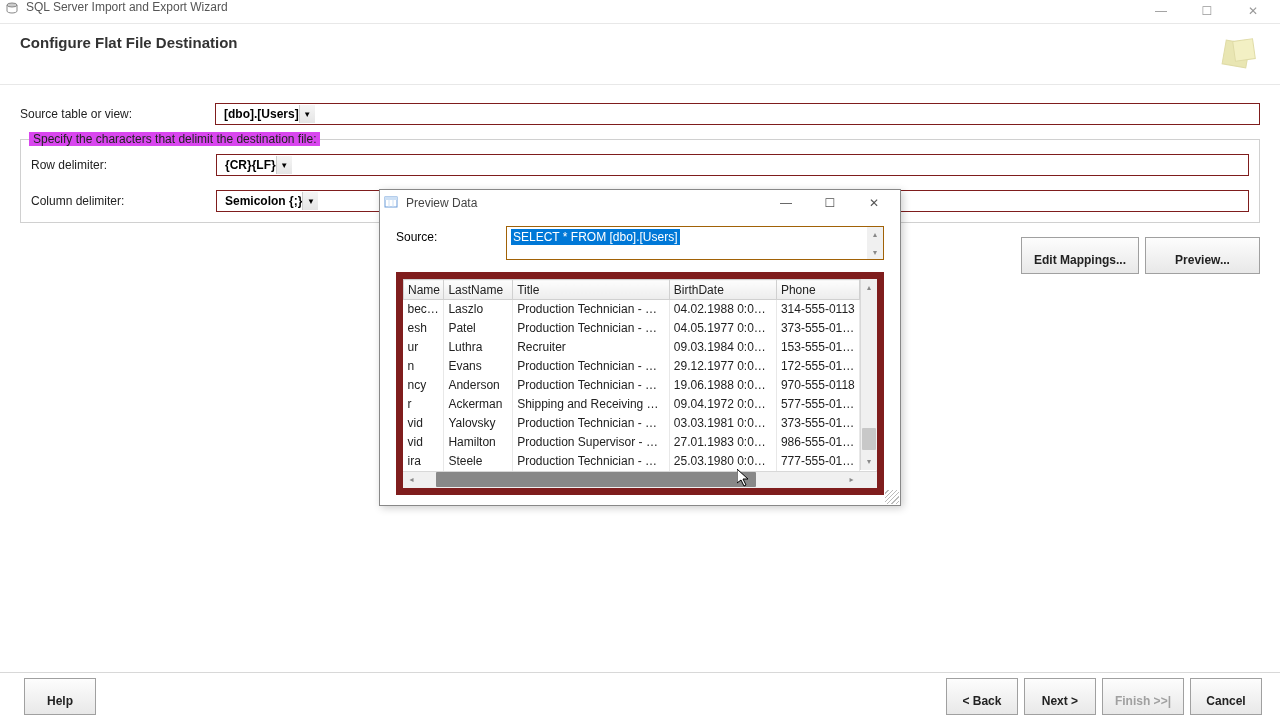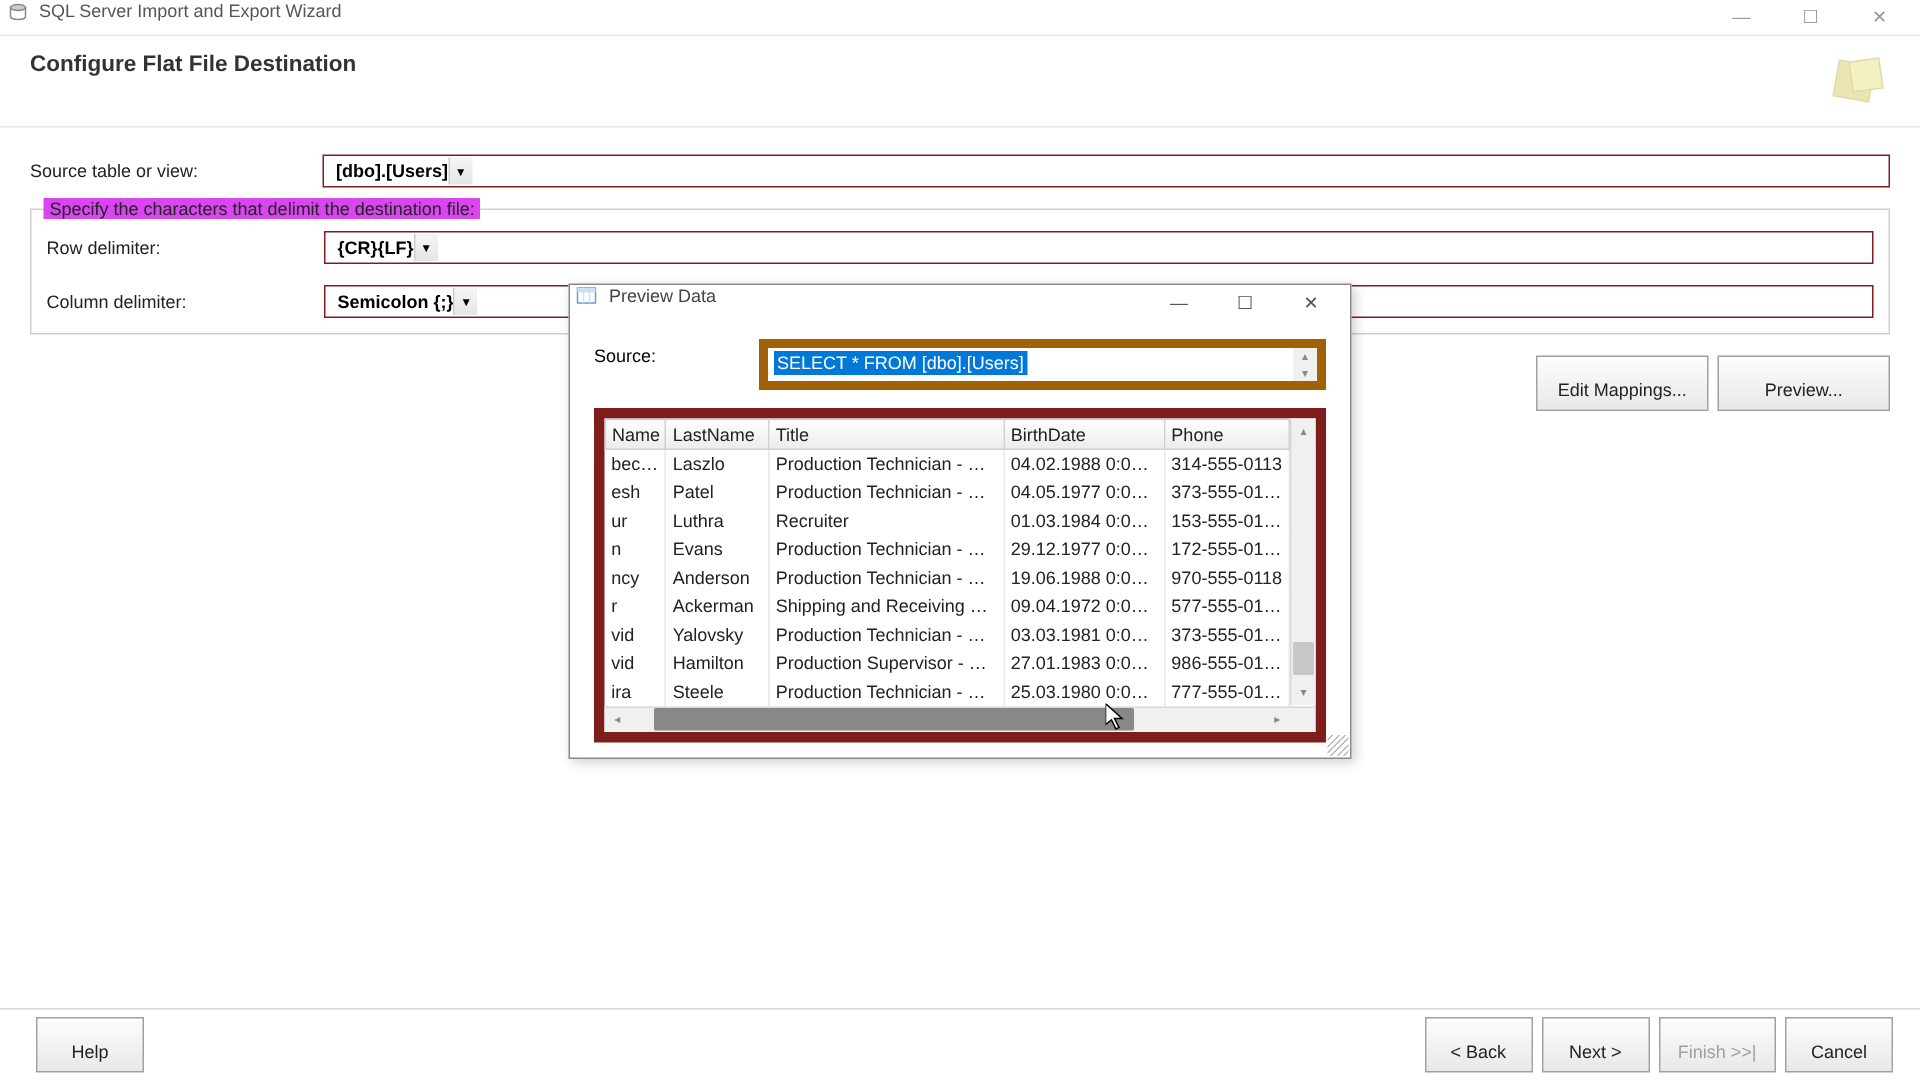--- a/index.html
+++ b/index.html
@@ -25,40 +25,40 @@
 .form-label { width: 195px; color: #222; }
 .form-select { flex: 1; height: 22px; border: 1px solid #7f1d1d; background: #fff; display: flex; align-items: center; padding: 0 2px 0 8px; font-weight: bold; }
 .select-arrow { width: 16px; height: 18px; background: linear-gradient(#f5f5f5, #e5e5e5); border-left: 1px solid #ccc; display: flex; align-items: center; justify-content: center; font-size: 8px; }
 
 
 .fieldset { border: 1px solid #d0d0d0; margin: 0 0 14px 0; padding: 14px 10px 10px 10px; position: relative; }
 .fieldset-legend { position: absolute; top: -8px; left: 8px; background: #d946ef; padding: 0 4px; color: #222; }
 
 
 .button-row { display: flex; justify-content: flex-end; gap: 6px; }
-.btn { min-width: 115px; height: 37px; border: 1px solid #a0a0a0; background: linear-gradient(#fdfdfd, #e8e8e8); color: #222; cursor: pointer; padding: 15px 12px; }
+.btn { min-width: 115px; height: 37px; border: 1px solid #a0a0a0; background: linear-gradient(#fdfdfd, #e8e8e8); color: #222; cursor: pointer; padding: 15px 12px; font-weight: bold; }
 .btn:disabled { color: #a0a0a0; cursor: default; }
 
 
 .footer { position: absolute; bottom: 0; left: 0; right: 0; height: 48px; border-top: 1px solid #d8d8d8; display: flex; align-items: center; padding: 0 18px; }
 .footer .btn-left { margin-right: auto; }
 .footer .btn { min-width: 72px; margin-left: 6px; }
 
 
 .modal { position: absolute; left: 379px; top: 189px; width: 522px; background: #fff; border: 1px solid #888; box-shadow: 2px 2px 8px rgba(0,0,0,0.2); z-index: 10; }
-.modal-titlebar { height: 26px; display: flex; align-items: flex-start; padding: 0 4px; background: #fff; }
+.modal-titlebar { height: 26px; display: flex; align-items: center; padding: 0 4px; background: #fff; }
 .modal-icon { width: 16px; height: 16px; margin-right: 6px; }
 .modal-title { color: #444; flex: 1; font-size: 12px; }
 .modal-controls { display: flex; }
 .modal-controls .titlebar-btn { width: 44px; height: 24px; color: #555; }
 
 .modal-body { padding: 10px 16px; }
 .source-row { display: flex; align-items: flex-start; margin-bottom: 12px; }
 .source-label { width: 110px; padding-top: 4px; }
-.source-box { flex: 1; height: 34px; border: 6px solid #a16207; position: relative; overflow: hidden; }
+.source-box { flex: 1; height: 34px; border: 1px solid #a16207; position: relative; overflow: hidden; }
 .source-text { display: inline-block; background: #0078d7; color: #fff; padding: 1px 2px; margin: 2px 4px; font-size: 12px; }
 .source-scroll { position: absolute; right: 0; top: 0; bottom: 0; width: 16px; background: #f0f0f0; display: flex; flex-direction: column; justify-content: space-between; }
 .scroll-tiny { height: 14px; display: flex; align-items: center; justify-content: center; font-size: 8px; color: #888; }
 
 
 .table-wrap { border: 7px solid #7f1d1d; position: relative; }
 .data-table { width: 100%; border-collapse: collapse; table-layout: fixed; }
 .data-table th { background: linear-gradient(#fdfdfd, #ececec); border: 1px solid #d0d0d0; text-align: left; padding: 2px 4px; font-weight: normal; color: #222; height: 20px; overflow: hidden; white-space: nowrap; }
 .data-table td { border-right: 1px solid #e8e8e8; padding: 1px 4px; color: #222; height: 19px; overflow: hidden; white-space: nowrap; text-overflow: ellipsis; }
 
@@ -208,21 +208,21 @@
               <td>Patel</td>
               <td>Production Technician - WC40</td>
               <td>04.05.1977 0:00:00</td>
               <td>373-555-0137</td>
               <td></td>
             </tr>
             <tr>
               <td>ur</td>
               <td>Luthra</td>
               <td>Recruiter</td>
-              <td>01.03.1984 0:00:00</td>
+              <td>09.03.1984 0:00:00</td>
               <td>153-555-0186</td>
               <td></td>
             </tr>
             <tr>
               <td>n</td>
               <td>Evans</td>
               <td>Production Technician - WC50</td>
               <td>29.12.1977 0:00:00</td>
               <td>172-555-0130</td>
               <td></td>

